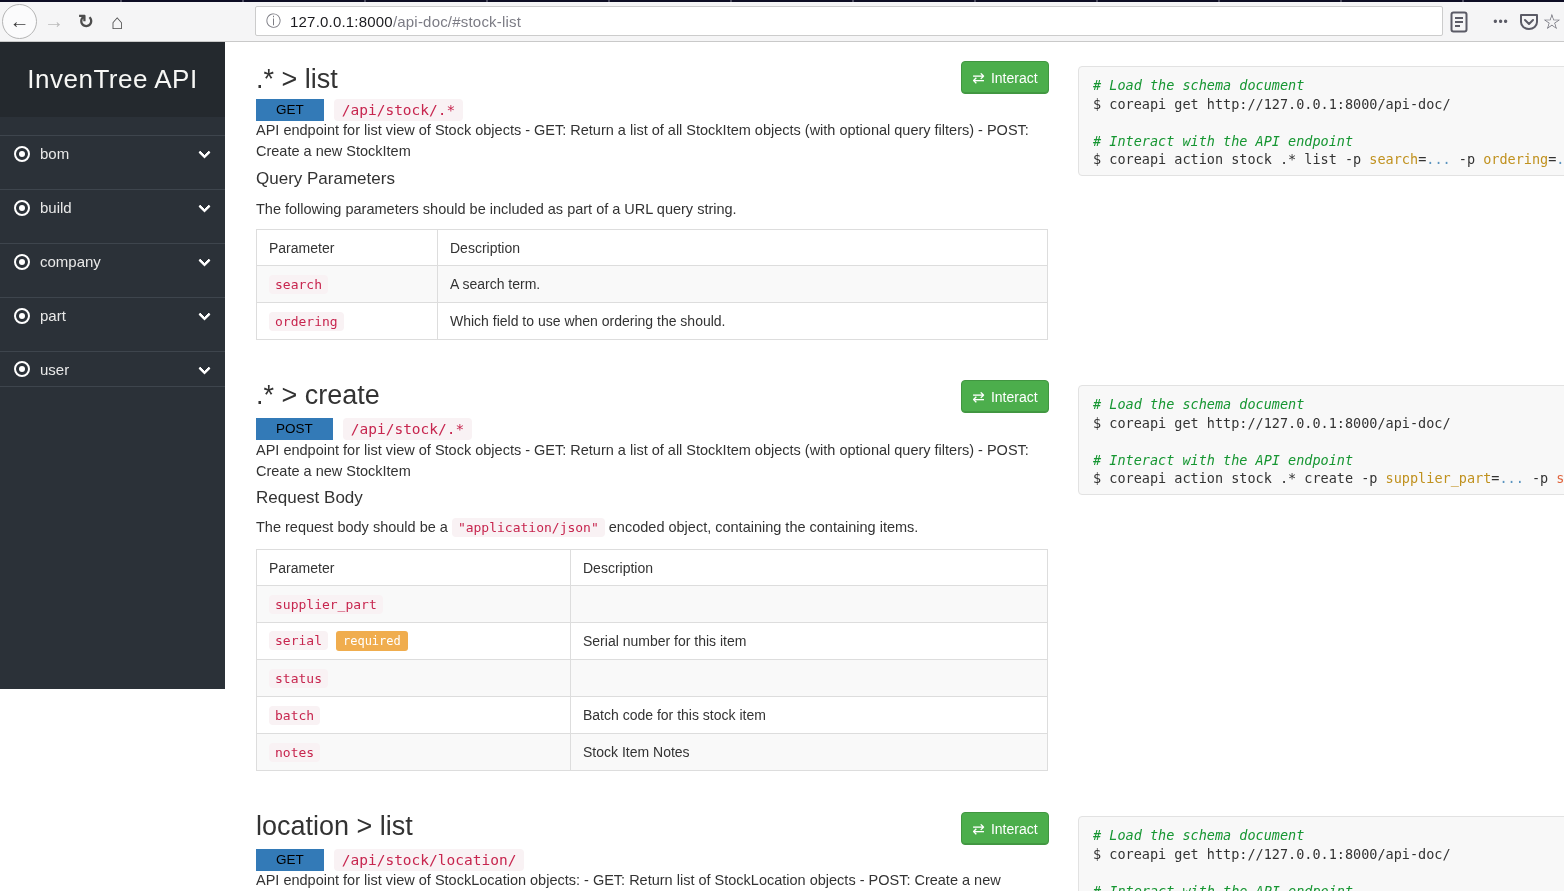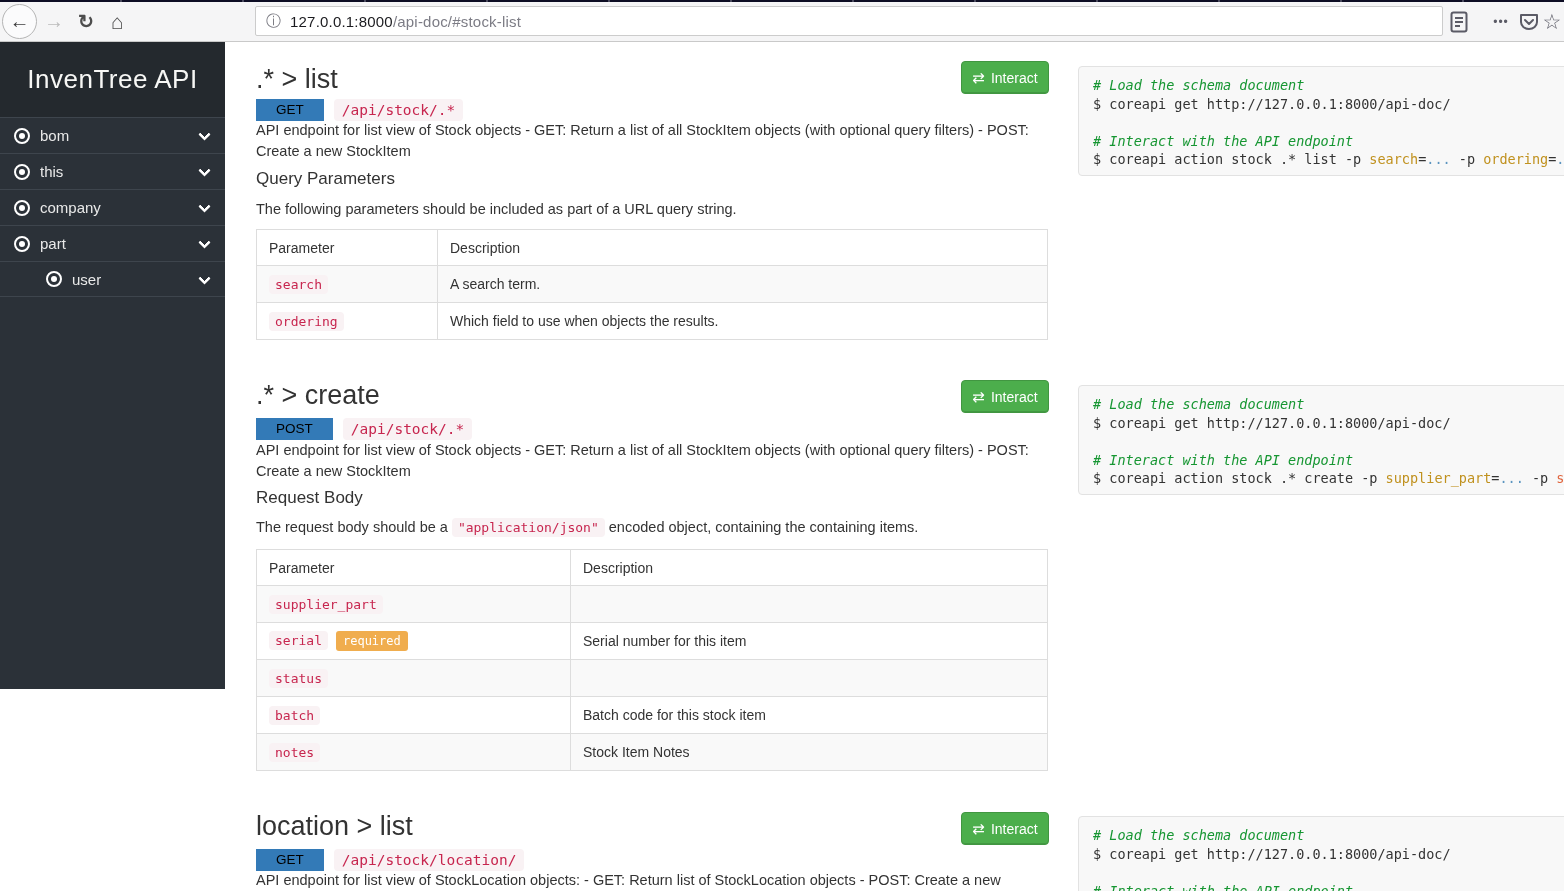--- a/index.html
+++ b/index.html
@@ -45,22 +45,22 @@
   .reader{left:1446px;width:26px;}
   .dots{left:1486px;width:30px;font-size:12px;letter-spacing:1px;}
   .pocket{left:1516px;width:26px;}
   .star{left:1540px;width:24px;font-size:21px;}
 
   
   .sidebar{position:absolute;left:0;top:42px;width:225px;height:647px;background:var(--sidebar-bg);}
   .side-header{height:75px;background:var(--sidebar-header-bg);color:#f7f7f5;font-size:26px;
     display:flex;align-items:center;justify-content:center;letter-spacing:.5px;}
   .side-item{position:relative;height:36px;border-top:1px solid var(--sidebar-border);
-    display:flex;align-items:center;color:#e9e9e9;font-size:15px;cursor:pointer;}
-  .side-item:last-of-type{border-bottom:1px solid var(--sidebar-border);padding-left:32px;}
+    display:flex;align-items:center;color:#e9e9e9;font-size:15px;cursor:pointer;margin-top:18px;}
+  .side-item:last-of-type{border-bottom:1px solid var(--sidebar-border);}
   .target-icon{position:relative;width:16px;height:16px;border:2px solid #fff;border-radius:50%;
     margin:0 10px 0 14px;flex:0 0 auto;}
   .target-icon::after{content:"";position:absolute;left:50%;top:50%;width:6px;height:6px;
     margin:-3px 0 0 -3px;background:#fff;border-radius:50%;}
   .chev{position:absolute;right:16px;top:12px;width:9px;height:9px;border-right:3px solid #fff;
     border-bottom:3px solid #fff;transform:rotate(45deg);border-radius:1px;}
 
   
   .content{position:absolute;left:225px;top:60px;width:1339px;height:849px;background:#fff;overflow:hidden;}
   .abs{position:absolute;}
@@ -150,21 +150,21 @@
 
 <aside class="sidebar">
   <div class="side-header">InvenTree API</div>
   <div class="side-item">
     <span class="target-icon"></span>
     <span>bom</span>
     <span class="chev"></span>
   </div>
   <div class="side-item">
     <span class="target-icon"></span>
-    <span>this</span>
+    <span>build</span>
     <span class="chev"></span>
   </div>
   <div class="side-item">
     <span class="target-icon"></span>
     <span>company</span>
     <span class="chev"></span>
   </div>
   <div class="side-item">
     <span class="target-icon"></span>
     <span>part</span>
@@ -194,21 +194,21 @@
         <th>Description</th>
       </tr>
     </thead>
     <tbody>
       <tr>
         <td class="c1"><code class="pcode">search</code></td>
         <td>A search term.</td>
       </tr>
       <tr>
         <td class="c1"><code class="pcode">ordering</code></td>
-        <td>Which field to use when objects the results.</td>
+        <td>Which field to use when ordering the should.</td>
       </tr>
     </tbody>
   </table>
   <button class="abs interact-btn" style="top:1px;">
     <span class="swap">⇄</span>
       <span>Interact</span>
   </button>
   <pre class="abs codeblock" style="top:6px;height:110px;"><div class="cl tok-comment"># Load the schema document</div><div class="cl tok-plain">$ coreapi get http://127.0.0.1:8000/api-doc/</div><div class="cl"></div><div class="cl tok-comment"># Interact with the API endpoint</div><div class="cl"><span class="tok-plain">$ coreapi action stock .* list -p </span><span class="tok-param">search</span><span class="tok-plain">=</span><span class="tok-val">...</span><span class="tok-plain"> -p </span><span class="tok-param">ordering</span><span class="tok-plain">=</span><span class="tok-val">...</span></div></pre>
 
   <h1 class="abs ep-title" style="top:320px;">.* &gt; create</h1>

